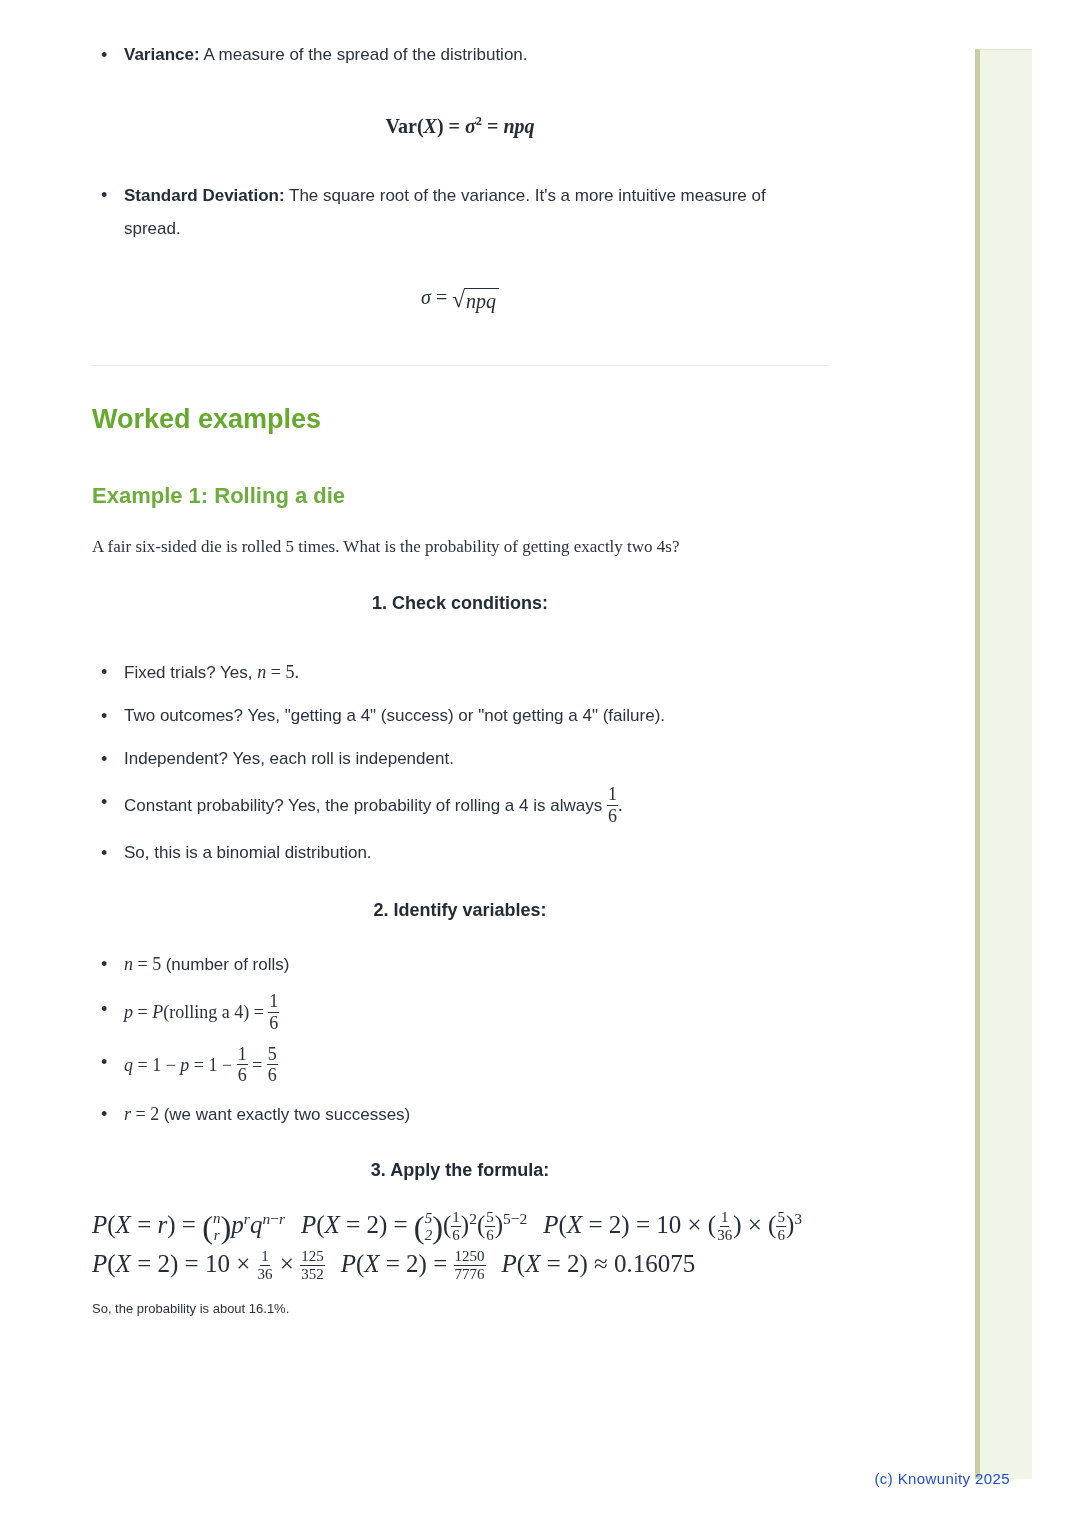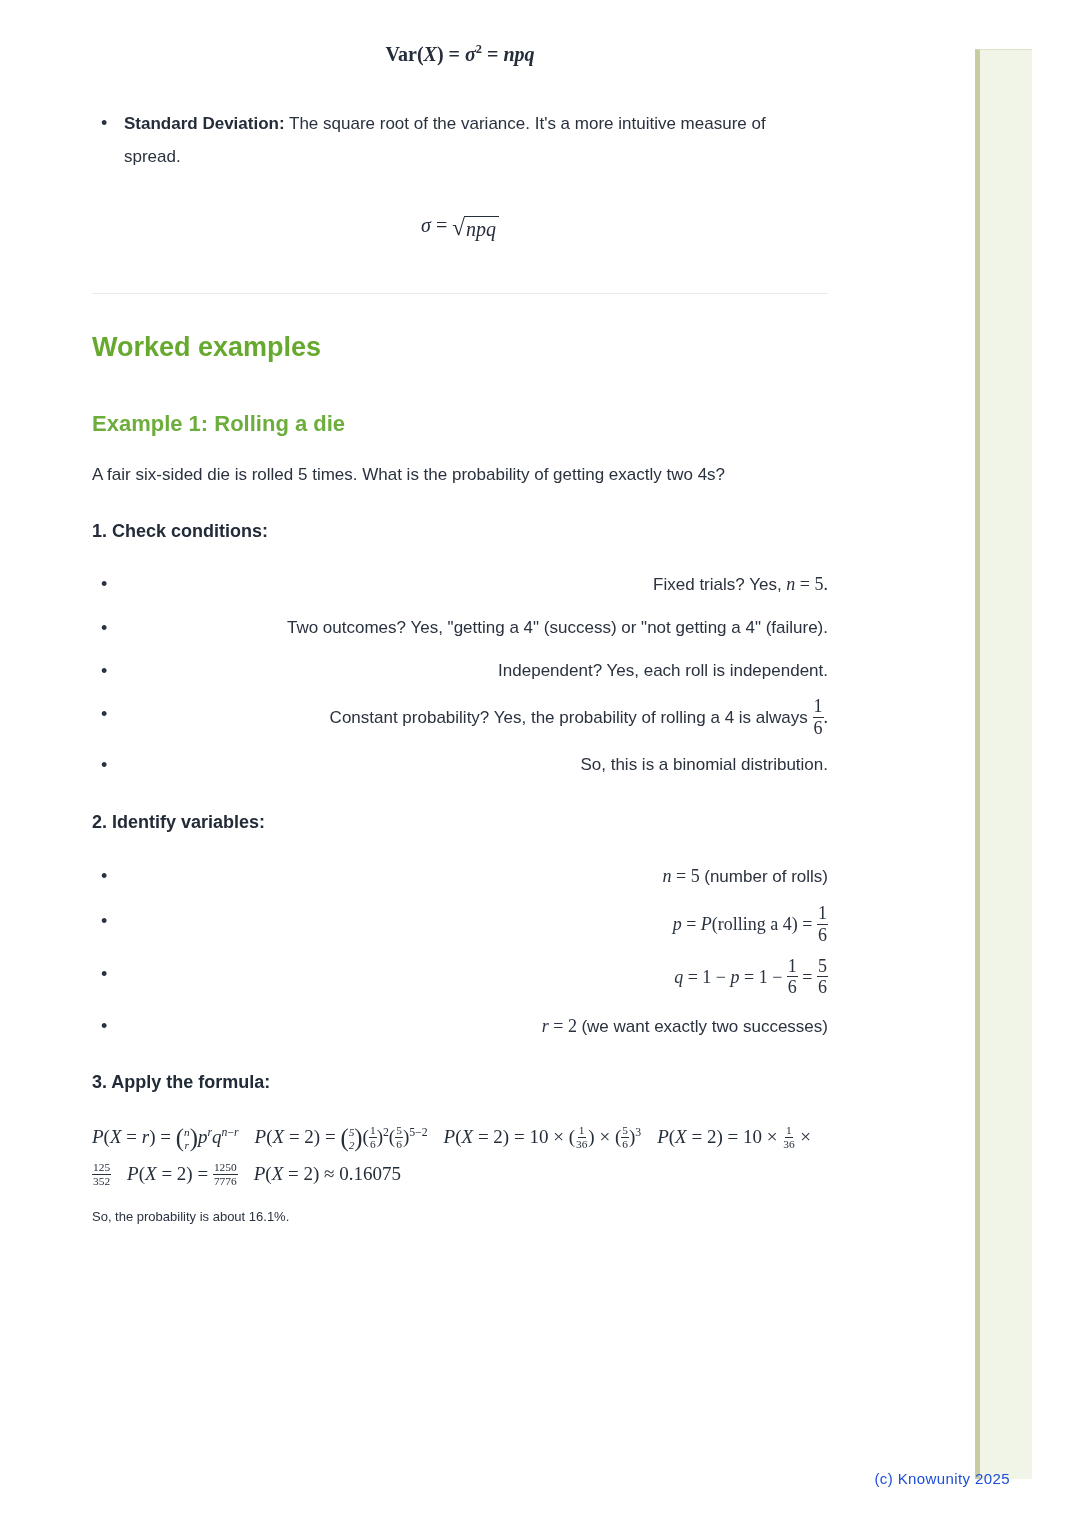--- a/index.html
+++ b/index.html
@@ -27,51 +27,54 @@
   .sqrt .rad{font-size:1.15em;line-height:1;margin-right:-1px;}
   .sqrt .sqb{border-top:1.6px solid currentColor;padding:2px 3px 0 2px;line-height:1;}
   .gap{display:inline-block;width:16px;}
 
   
   .bullet{position:relative;padding-left:32px;font-size:17px;line-height:34px;}
   .bullet::before{content:"\2022";position:absolute;left:9px;top:0;font-size:18px;color:#2a323f;}
   .b-def strong{font-weight:700;color:#242d3a;}
   .h2{font-size:27px;font-weight:700;color:#67a92f;line-height:34px;margin:36px 0 0;}
   .h3{font-size:22px;font-weight:700;color:#6cad3c;line-height:28px;margin:46px 0 0;}
-  .h4{font-size:18px;font-weight:700;color:#222b38;line-height:24px;}
-  .p-intro{font-size:17px;line-height:37px;margin-top:18px;max-width:706px;}
+  .h4{font-size:18px;font-weight:700;color:#222b38;line-height:24px;text-align:center;}
+  .p-intro{font-size:17px;line-height:37px;margin-top:18px;max-width:706px;font-family:Liberation Serif, serif;}
   .concl{font-size:13px;line-height:36px;margin-top:7px;}
-  .apply{font-family:"Liberation Serif",serif;font-size:19px;line-height:37px;margin-top:24px;color:#242d3a;}
+  .apply{font-family:"Liberation Serif",serif;font-size:25px;line-height:37px;margin-top:24px;color:#242d3a;}
   .divider{border:none;border-top:1px solid #e7e9ec;margin:54px 0 0;width:736px;}
   .watermark{position:absolute;top:1470px;right:70px;font-size:15px;color:#1d4ed8;
         letter-spacing:0.4px;z-index:3;}
 
   
   .f-exp{margin-top:73px;}
   .b-var{margin-top:38px;}
   .f-var{margin-top:40px;font-weight:bold;}
   .b-sd{margin-top:39px;line-height:33px;max-width:684px;}
   .f-sd{margin-top:38px;}
   .s1{margin-top:26px;}
   .s2{margin-top:28px;}
   .s3{margin-top:26px;}
-  .list{margin:24px 0 0;padding:0;list-style:none;text-align:right;}
+  .list{margin:40px 0 0;padding:0;list-style:none;}
   .list-vars{margin-top:25px;}
   .list .bullet{margin-bottom:9px;}
   .list-vars .bullet{margin-bottom:10px;}
 </style>
 </head>
 <body>
 
 <div class="page">
   <div class="sidebar-strip"></div>
 
   <div class="content">
 
 
+    <div class="bullet b-def b-var">
+      <strong>Variance:</strong><span> A measure of the spread of the distribution.</span>
+    </div>
 
     <div class="formula f-var"><span class="mt">Var(</span><span class="mv">X</span><span class="mt">) = </span><span class="mv">σ</span><sup><span class="mt">2</span></sup><span class="mt"> = </span><span class="mv">npq</span></div>
 
     <div class="bullet b-def b-sd">
       <strong>Standard Deviation:</strong><span> The square root of the variance. It's a more intuitive measure of spread.</span>
     </div>
 
     <div class="formula f-sd"><span class="mv">σ</span><span class="mt"> = </span><span class="sqrt">
           <span class="rad">√</span>
           <span class="sqb"><span class="mv">npq</span></span>

